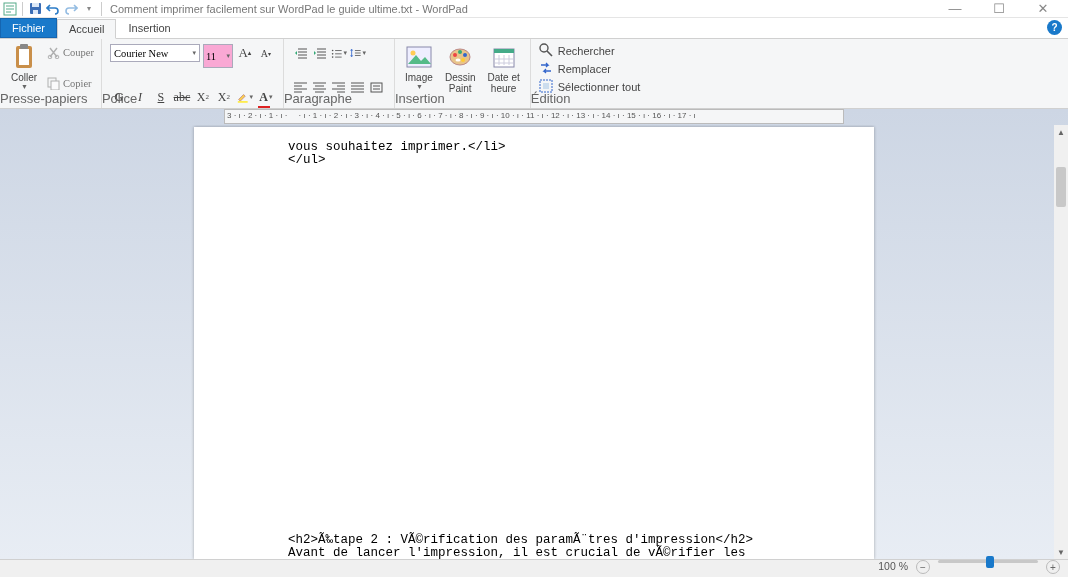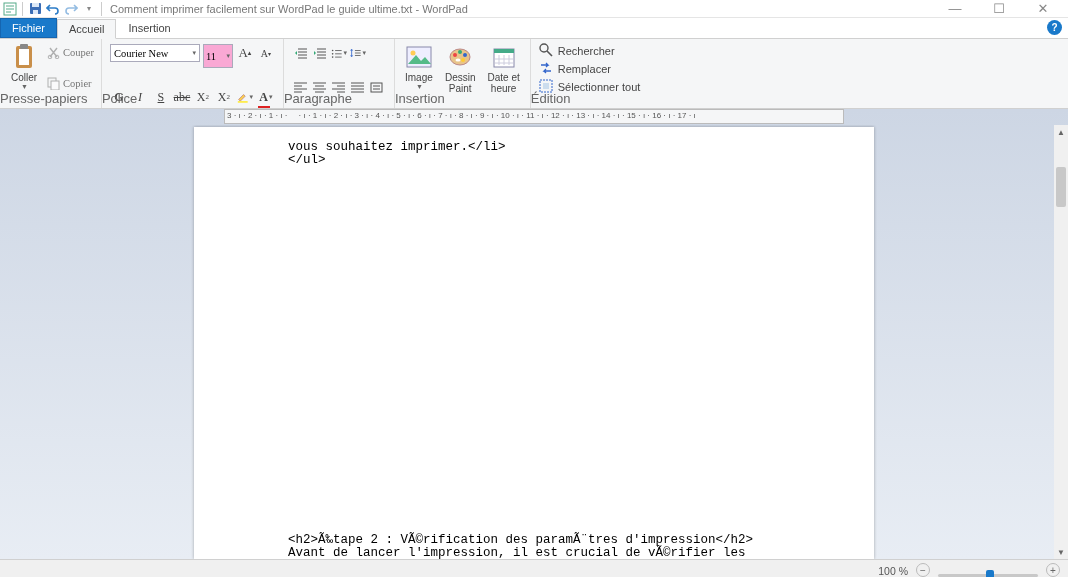--- a/index.html
+++ b/index.html
@@ -49,21 +49,21 @@
   .page-wrap { flex: 1; overflow: hidden; display: flex; justify-content: center; position: relative; }
   .page { width: 680px; background: #fff; box-shadow: 0 0 3px rgba(0,0,0,0.3); margin-top: 2px; position: relative; }
   .page-content { padding: 14px 20px 0px 94px; font-family: "Courier New", monospace; font-size: 12.5px; line-height: 1.0; white-space: pre; color: #000; }
   .page-gap { height: 368px; }
   .vscroll { position: absolute; right: 0; top: 0; bottom: 0; width: 14px; background: #f0f0f0; }
   .vscroll-btn { height: 14px; display: flex; align-items: center; justify-content: center; color: #666; font-size: 8px; cursor: pointer; }
   .vscroll-track { position: absolute; top: 14px; bottom: 14px; left: 0; right: 0; }
   .vscroll-thumb { position: absolute; left: 2px; right: 2px; background: #c8c8c8; border-radius: 2px; cursor: pointer; }
 
   
-  .statusbar { position: absolute; bottom: 0; left: 0; right: 0; height: 18px; background: #f0f0f0; border-top: 1px solid #d0d0d0; display: flex; align-items: flex-end; justify-content: flex-end; gap: 8px; padding: 0 8px; font-size: 10.5px; color: #555; }
+  .statusbar { position: absolute; bottom: 0; left: 0; right: 0; height: 18px; background: #f0f0f0; border-top: 1px solid #d0d0d0; display: flex; align-items: flex-start; justify-content: flex-end; gap: 8px; padding: 0 8px; font-size: 10.5px; color: #555; }
   .zoom-slider { width: 100px; height: 3px; background: #c8c8c8; position: relative; border-radius: 2px; }
   .zoom-thumb { position: absolute; top: -4px; width: 8px; height: 12px; background: #1979ca; border-radius: 2px; }
   .zoom-btn { cursor: pointer; width: 14px; height: 14px; border: 1px solid #bbb; border-radius: 50%; display: flex; align-items: center; justify-content: center; font-size: 10px; color: #666; }
 </style>
 </head>
 <body>
 
 <div class="titlebar">
   <div class="qat">
     <span class="qat-icon">

